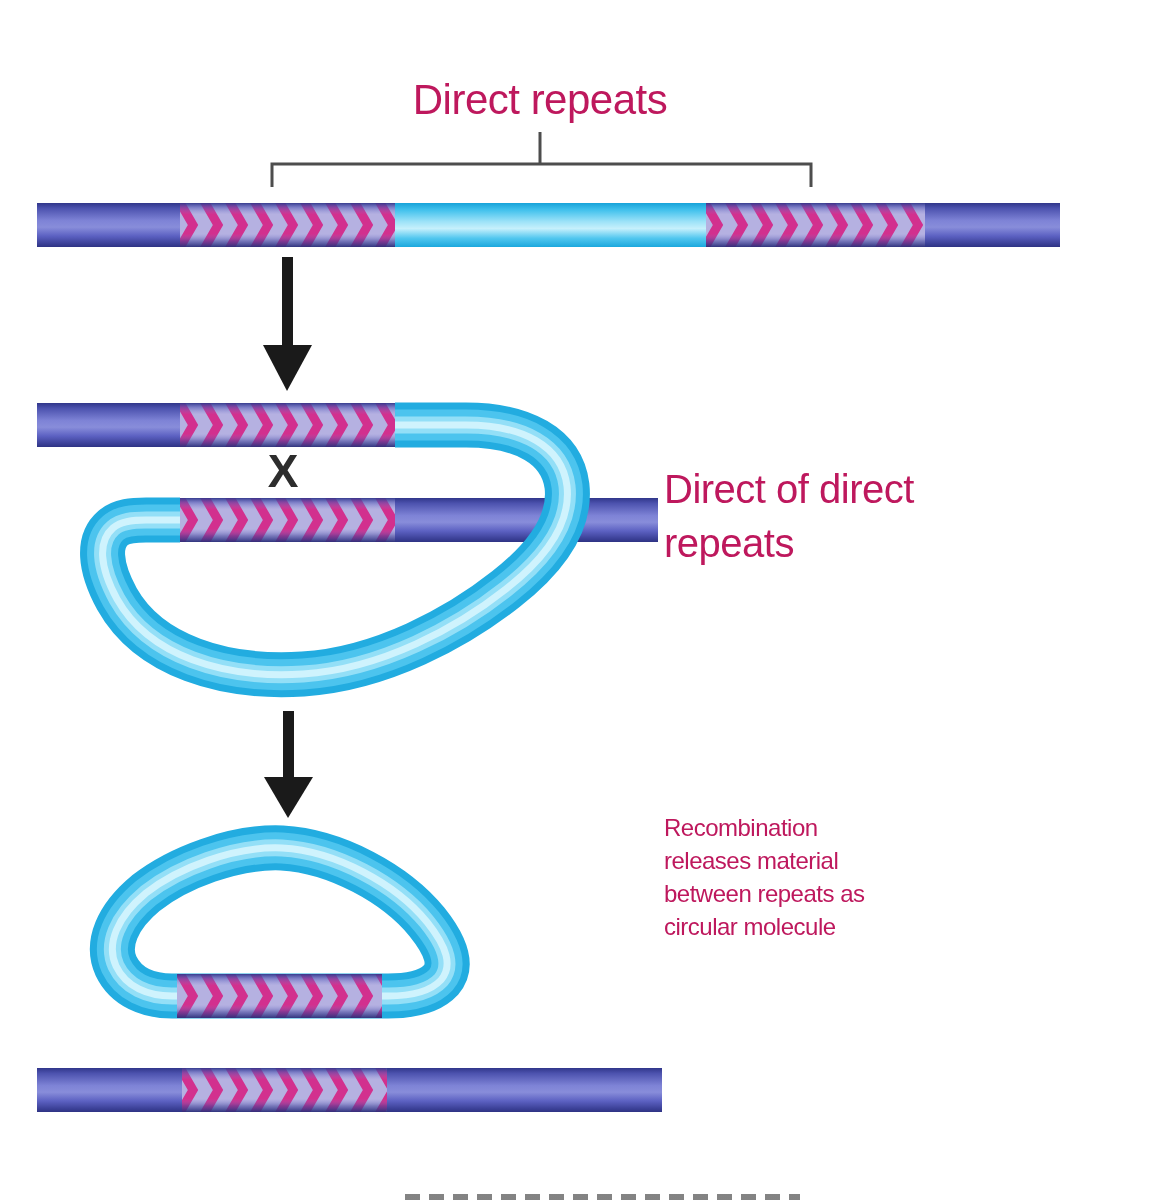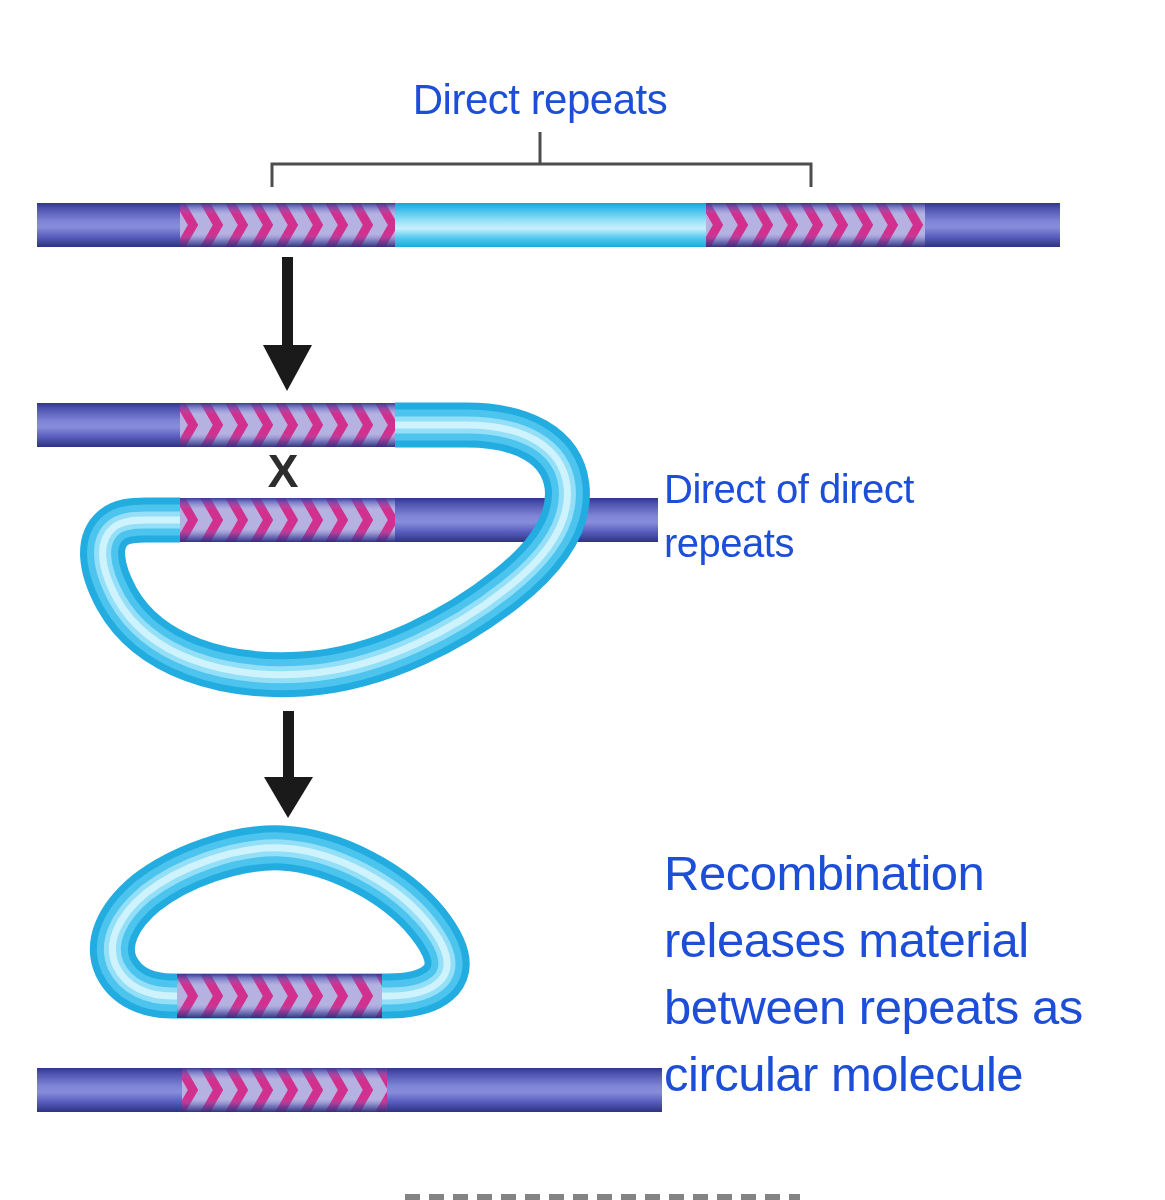--- a/index.html
+++ b/index.html
@@ -1,29 +1,29 @@
 <!DOCTYPE html>
 <html><head>
 <meta charset="utf-8">
 <style>
   html,body{margin:0;padding:0;background:#ffffff;}
   body{width:1165px;height:1200px;position:relative;overflow:hidden;
        font-family:"Liberation Sans","DejaVu Sans",sans-serif;}
   .stage{position:absolute;inset:0;width:1165px;height:1200px;}
   svg.diagram{position:absolute;left:0;top:0;}
-  .lbl{position:absolute;color:#1d4ed8;white-space:pre-line;
+  .lbl{position:absolute;color:#be185d;white-space:pre-line;
        font-family:"Liberation Sans","DejaVu Sans",sans-serif;}
   .title-lbl{left:340px;top:76px;width:400px;text-align:center;
        font-size:42px;letter-spacing:-0.5px;}
   .x-lbl{left:255px;top:444px;width:56px;text-align:center;
        font-size:46px;color:#2d2d2d;font-weight:600;}
   .pairing-lbl{left:664px;top:462px;width:460px;
        font-size:40px;line-height:1.36;letter-spacing:-0.5px;}
-  .recomb-lbl{left:664px;top:840px;width:470px;
-       font-size:49px;line-height:1.37;letter-spacing:-0.5px;}
+  .recomb-lbl{left:664px;top:812px;width:470px;
+       font-size:24px;line-height:1.37;letter-spacing:-0.5px;}
   .cropped-frag{position:absolute;left:405px;top:1194px;width:395px;height:6px;
        overflow:hidden;opacity:.75;
        background:repeating-linear-gradient(90deg,#5a5a5a 0 15px,transparent 15px 24px);}
 </style>
 </head>
 <body>
 
 <div class="stage">
 
 <svg class="diagram" width="1165" height="1200" viewBox="0 0 1165 1200">

